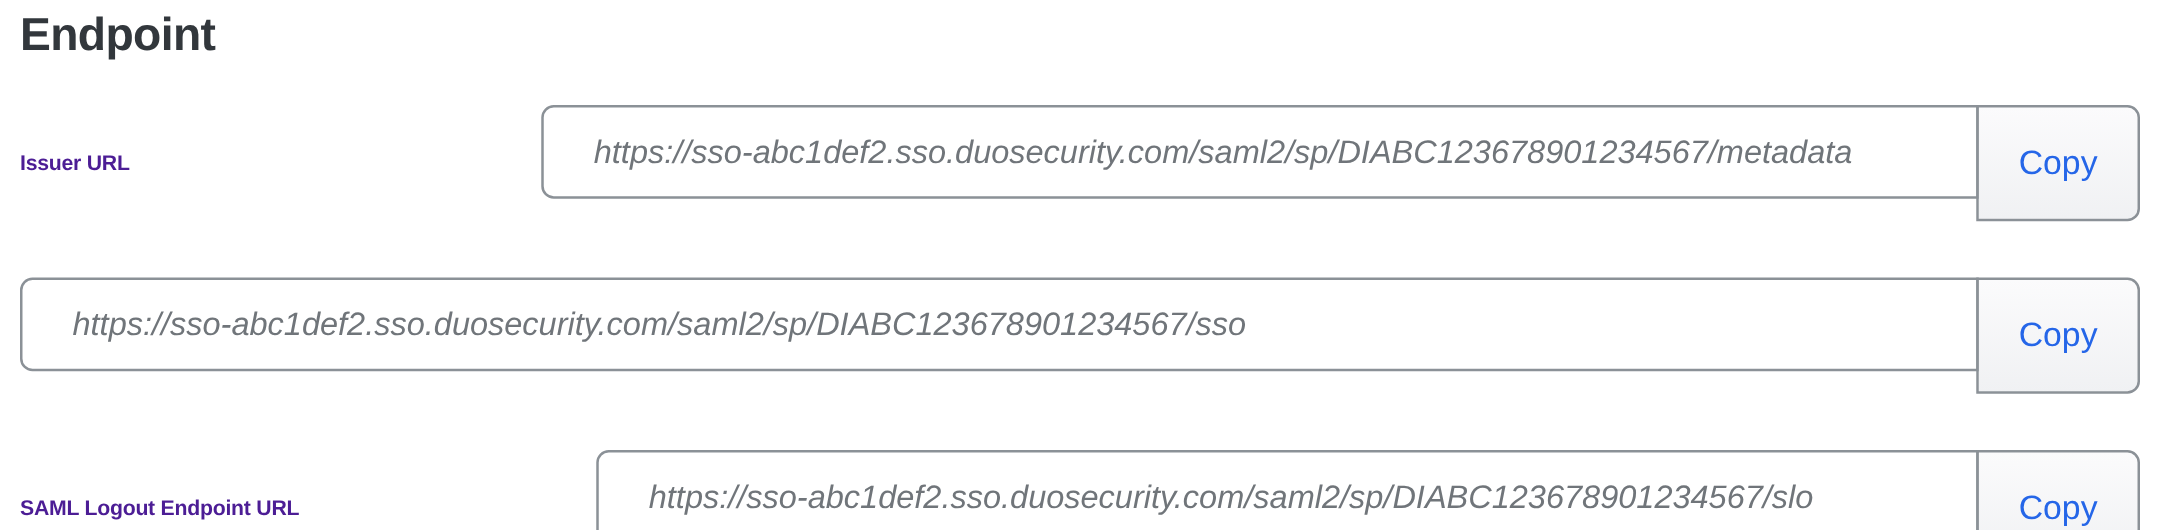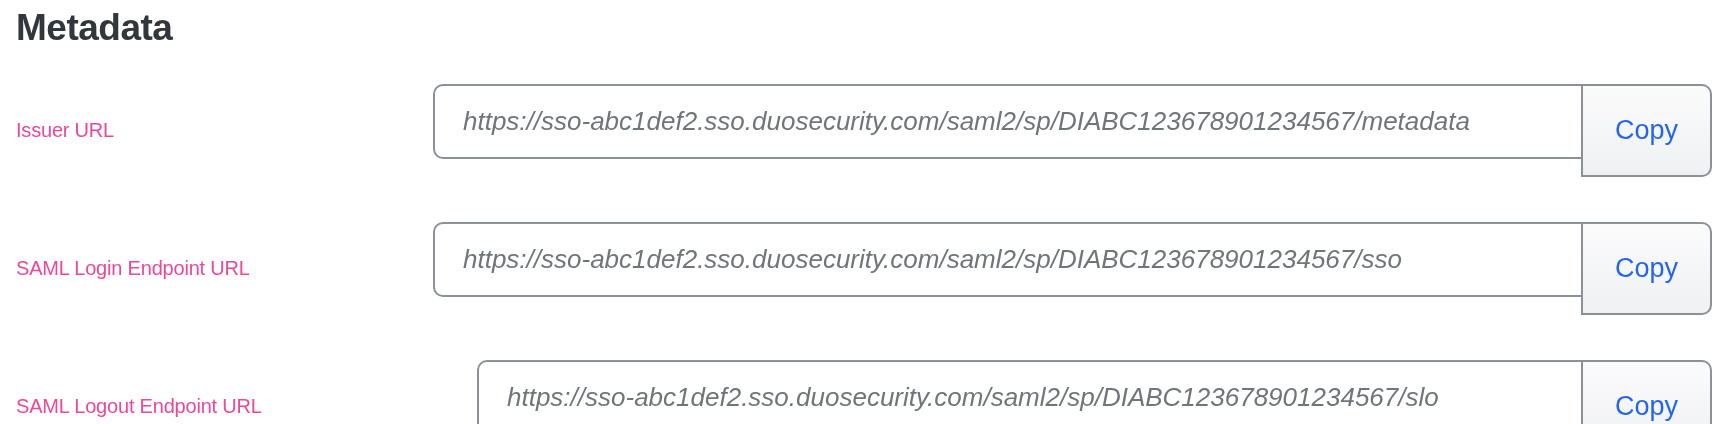--- a/index.html
+++ b/index.html
@@ -24,36 +24,36 @@
     letter-spacing: -0.5px;
   }
   .meta-row {
     display: flex;
     align-items: center;
     margin-bottom: 45px;
   }
   .meta-row:last-child { margin-bottom: 0; gap: 44px; }
   .meta-label {
     flex: 0 0 417px;
-    font-size: 20px;
-    font-weight: 400;
-    color: #ec4899;
+    font-size: 17px;
+    font-weight: 700;
+    color: #4c1d95;
     letter-spacing: -0.2px;
   }
   .input-group {
     display: flex;
     flex: 1 1 auto;
     align-items: stretch;
   }
   .url-input {
     flex: 1 1 auto;
     height: 75px;
     border: 2px solid #8b9197;
     border-radius: 10px 0 0 10px;
-    padding: 0 28px;
+    padding: 0 40px;
     font-family: "Liberation Sans", sans-serif;
     font-size: 26px;
     font-style: italic;
     color: #70757a;
     background: #ffffff;
     outline: none;
     min-width: 0;
   }
   .copy-btn {
     flex: 0 0 131px;
@@ -67,32 +67,31 @@
     color: #2566e8;
     cursor: pointer;
     padding: 0;
   }
 </style>
 </head>
 <body>
 
 <div class="page">
 
-  <h1 class="section-title">Metadata</h1>
+  <h1 class="section-title">Endpoint</h1>
 
   <div class="meta-row">
     <div class="meta-label">Issuer URL</div>
     <div class="input-group">
       <input class="url-input" type="text" readonly="" value="https://sso-abc1def2.sso.duosecurity.com/saml2/sp/DIABC123678901234567/metadata" style="">
       <button class="copy-btn">Copy</button>
     </div>
   </div>
 
   <div class="meta-row">
-    <div class="meta-label">SAML Login Endpoint URL</div>
     <div class="input-group">
       <input class="url-input" type="text" readonly="" value="https://sso-abc1def2.sso.duosecurity.com/saml2/sp/DIABC123678901234567/sso" style="">
       <button class="copy-btn">Copy</button>
     </div>
   </div>
 
   <div class="meta-row">
     <div class="meta-label">SAML Logout Endpoint URL</div>
     <div class="input-group">
       <input class="url-input" type="text" readonly="" value="https://sso-abc1def2.sso.duosecurity.com/saml2/sp/DIABC123678901234567/slo" style="">

